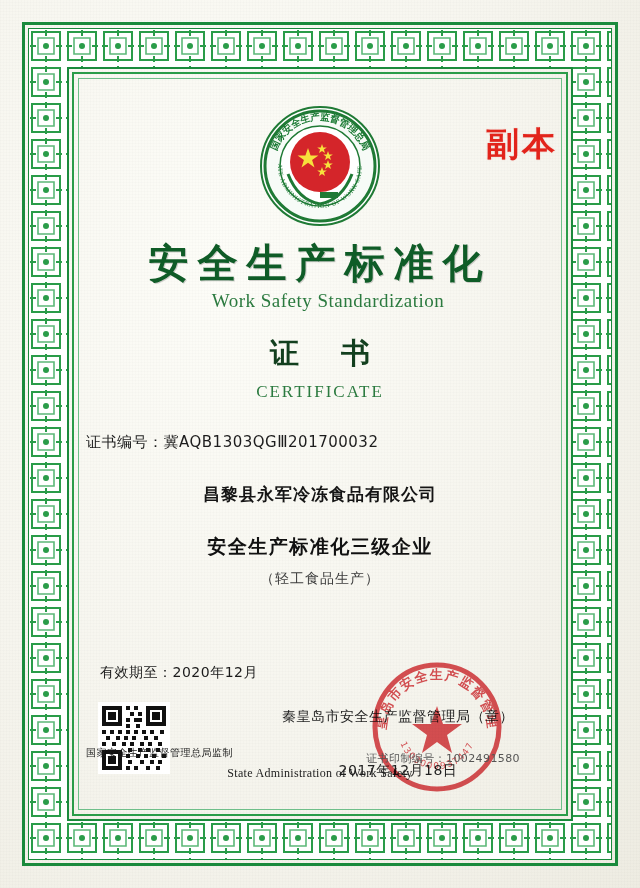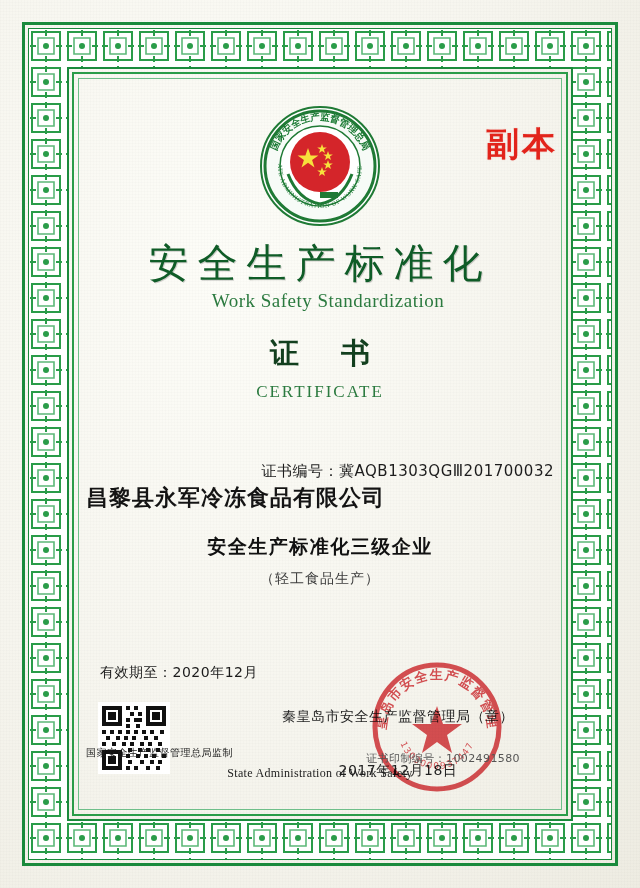--- a/index.html
+++ b/index.html
@@ -111,21 +111,21 @@
   }
 
   
   #title-cn {
     position: absolute;
     left: 0; right: 0;
     top: 150px;
     text-align: center;
     font-family: "DejaVu Sans", sans-serif;
     font-size: 40px;
-    font-weight: normal;
+    font-weight: bold;
     letter-spacing: 9px;
     color: #0f5c27;
     text-shadow: 1px 1px 0 rgba(0,0,0,0.18);
   }
   #title-en {
     position: absolute;
     left: 16px; right: 0;
     top: 204px;
     text-align: center;
     font-family: "Liberation Serif", serif;
@@ -154,34 +154,33 @@
     font-size: 17px;
     letter-spacing: 2px;
     color: #2b7a3f;
   }
 
   
   #cert-number {
     position: absolute;
     left: 0; right: 0;
     top: 347px;
-    text-align: right;
+    text-align: left;
     font-family: "DejaVu Sans", sans-serif;
     font-size: 15px;
     color: #1d1d1d;
     letter-spacing: 0.5px;
-    margin-top: 29px;
   }
   #company-name {
     position: absolute;
     left: 0; right: 0;
     top: 397px;
-    text-align: left;
-    font-family: "DejaVu Sans", sans-serif;
-    font-size: 22px;
+    text-align: center;
+    font-family: "DejaVu Sans", sans-serif;
+    font-size: 17px;
     font-weight: bold;
     color: #141414;
     letter-spacing: 1px;
   }
   #grade-line {
     position: absolute;
     left: 0; right: 0;
     top: 448px;
     text-align: center;
     font-family: "DejaVu Sans", sans-serif;

